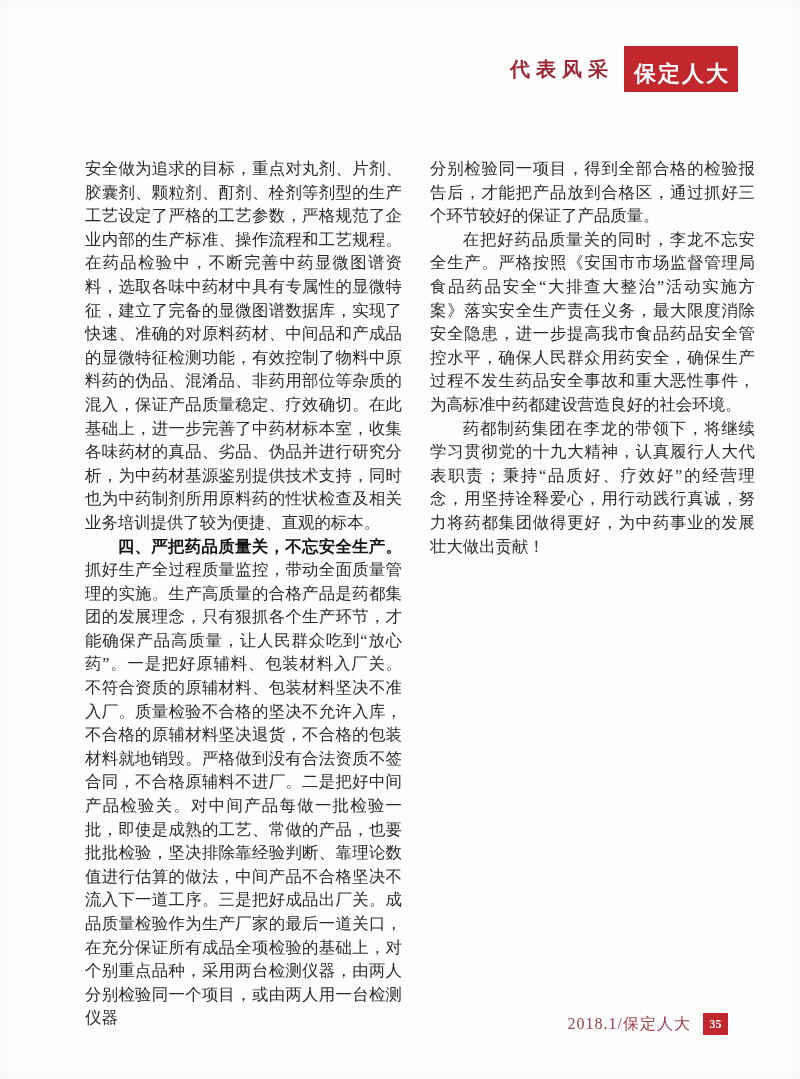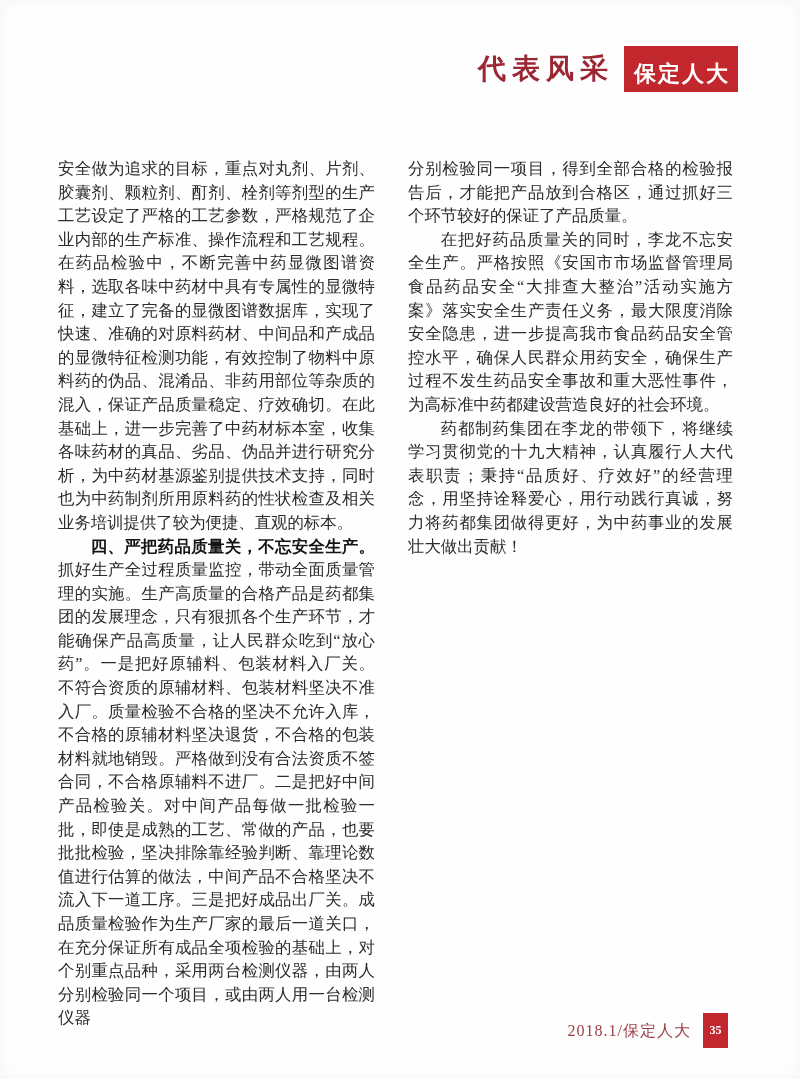--- a/index.html
+++ b/index.html
@@ -16,41 +16,41 @@
     box-shadow: inset 0 0 18px rgba(0,0,0,0.04);
   }
 
   
   .masthead {
     position: absolute; top: 46px; right: 62px;
     display: flex; align-items: center; gap: 10px;
   }
   .section-title {
     color: #9b2733;
-    font-size: 28px; font-weight: bold;
+    font-size: 20px; font-weight: bold;
     letter-spacing: 6px;
     line-height: 1;
     white-space: nowrap;
   }
   .brand-badge {
     background: #c1272d; color: #ffffff;
     font-size: 22px; font-weight: bold;
     letter-spacing: 2px;
     padding: 17px 8px 7px 10px;
     line-height: 1;
     white-space: nowrap;
   }
 
   
   .content {
-    position: absolute; left: 58px; top: 157px; width: 662px;
-    display: flex; gap: 17px;
+    position: absolute; left: 85px; top: 157px; width: 662px;
+    display: flex; gap: 28px;
   }
   .col-left  { width: 317px; flex: 0 0 317px; }
-  .col-right { width: 325px; flex: 0 0 325px; margin-left: 16px; }
+  .col-right { width: 325px; flex: 0 0 325px; }
   .para {
     margin: 0;
     font-size: 16.4px;
     line-height: 23.6px;
     color: #2b2b2b;
     text-align: justify;
     text-justify: inter-character;
     word-break: break-all;
     text-indent: 2em;
   }
@@ -74,21 +74,21 @@
   .issue-label {
     color: #9c4048;
     font-size: 16px;
     letter-spacing: 1px;
     line-height: 1;
     white-space: nowrap;
   }
   .page-num-badge {
     background: #c1272d; color: #ffffff;
     font-size: 12px; font-weight: bold;
-    width: 25px; height: 35px;
+    width: 25px; height: 22px;
     display: flex; align-items: center; justify-content: center;
   }
 </style>
 </head>
 <body>
 
 <div class="page">
 
   <header class="masthead">
     <span class="section-title">代表风采</span>

